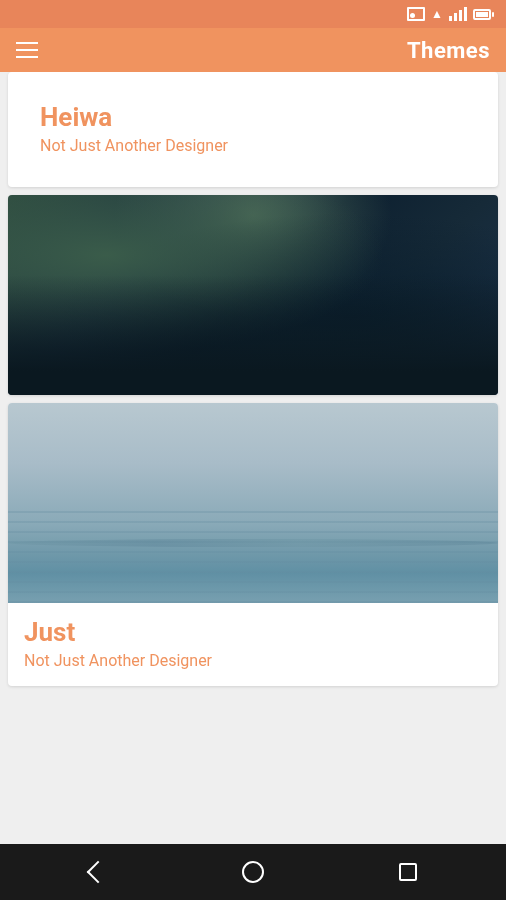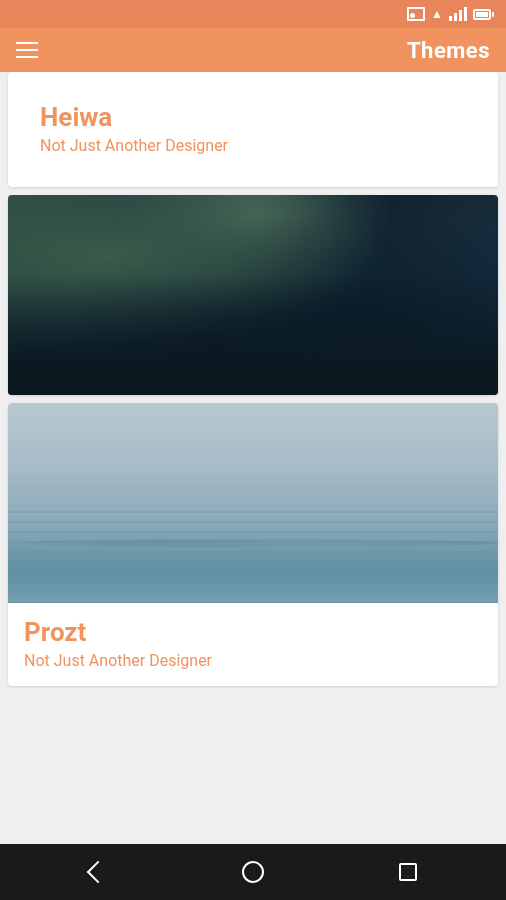--- a/index.html
+++ b/index.html
@@ -285,21 +285,21 @@
     </div>
   </div>
 
   <div class="theme-card">
     <div class="rocky-image"></div>
   </div>
 
   <div class="theme-card">
     <div class="ocean-image"></div>
     <div class="theme-card-body">
-      <div class="theme-card-title">Prozt</div>
+      <div class="theme-card-title">Just</div>
       <div class="theme-card-author">Not Just Another Designer</div>
     </div>
   </div>
 
 </div>
 
 <div class="bottom-nav">
   <div class="nav-btn">
     <div class="back-arrow"></div>
   </div>

